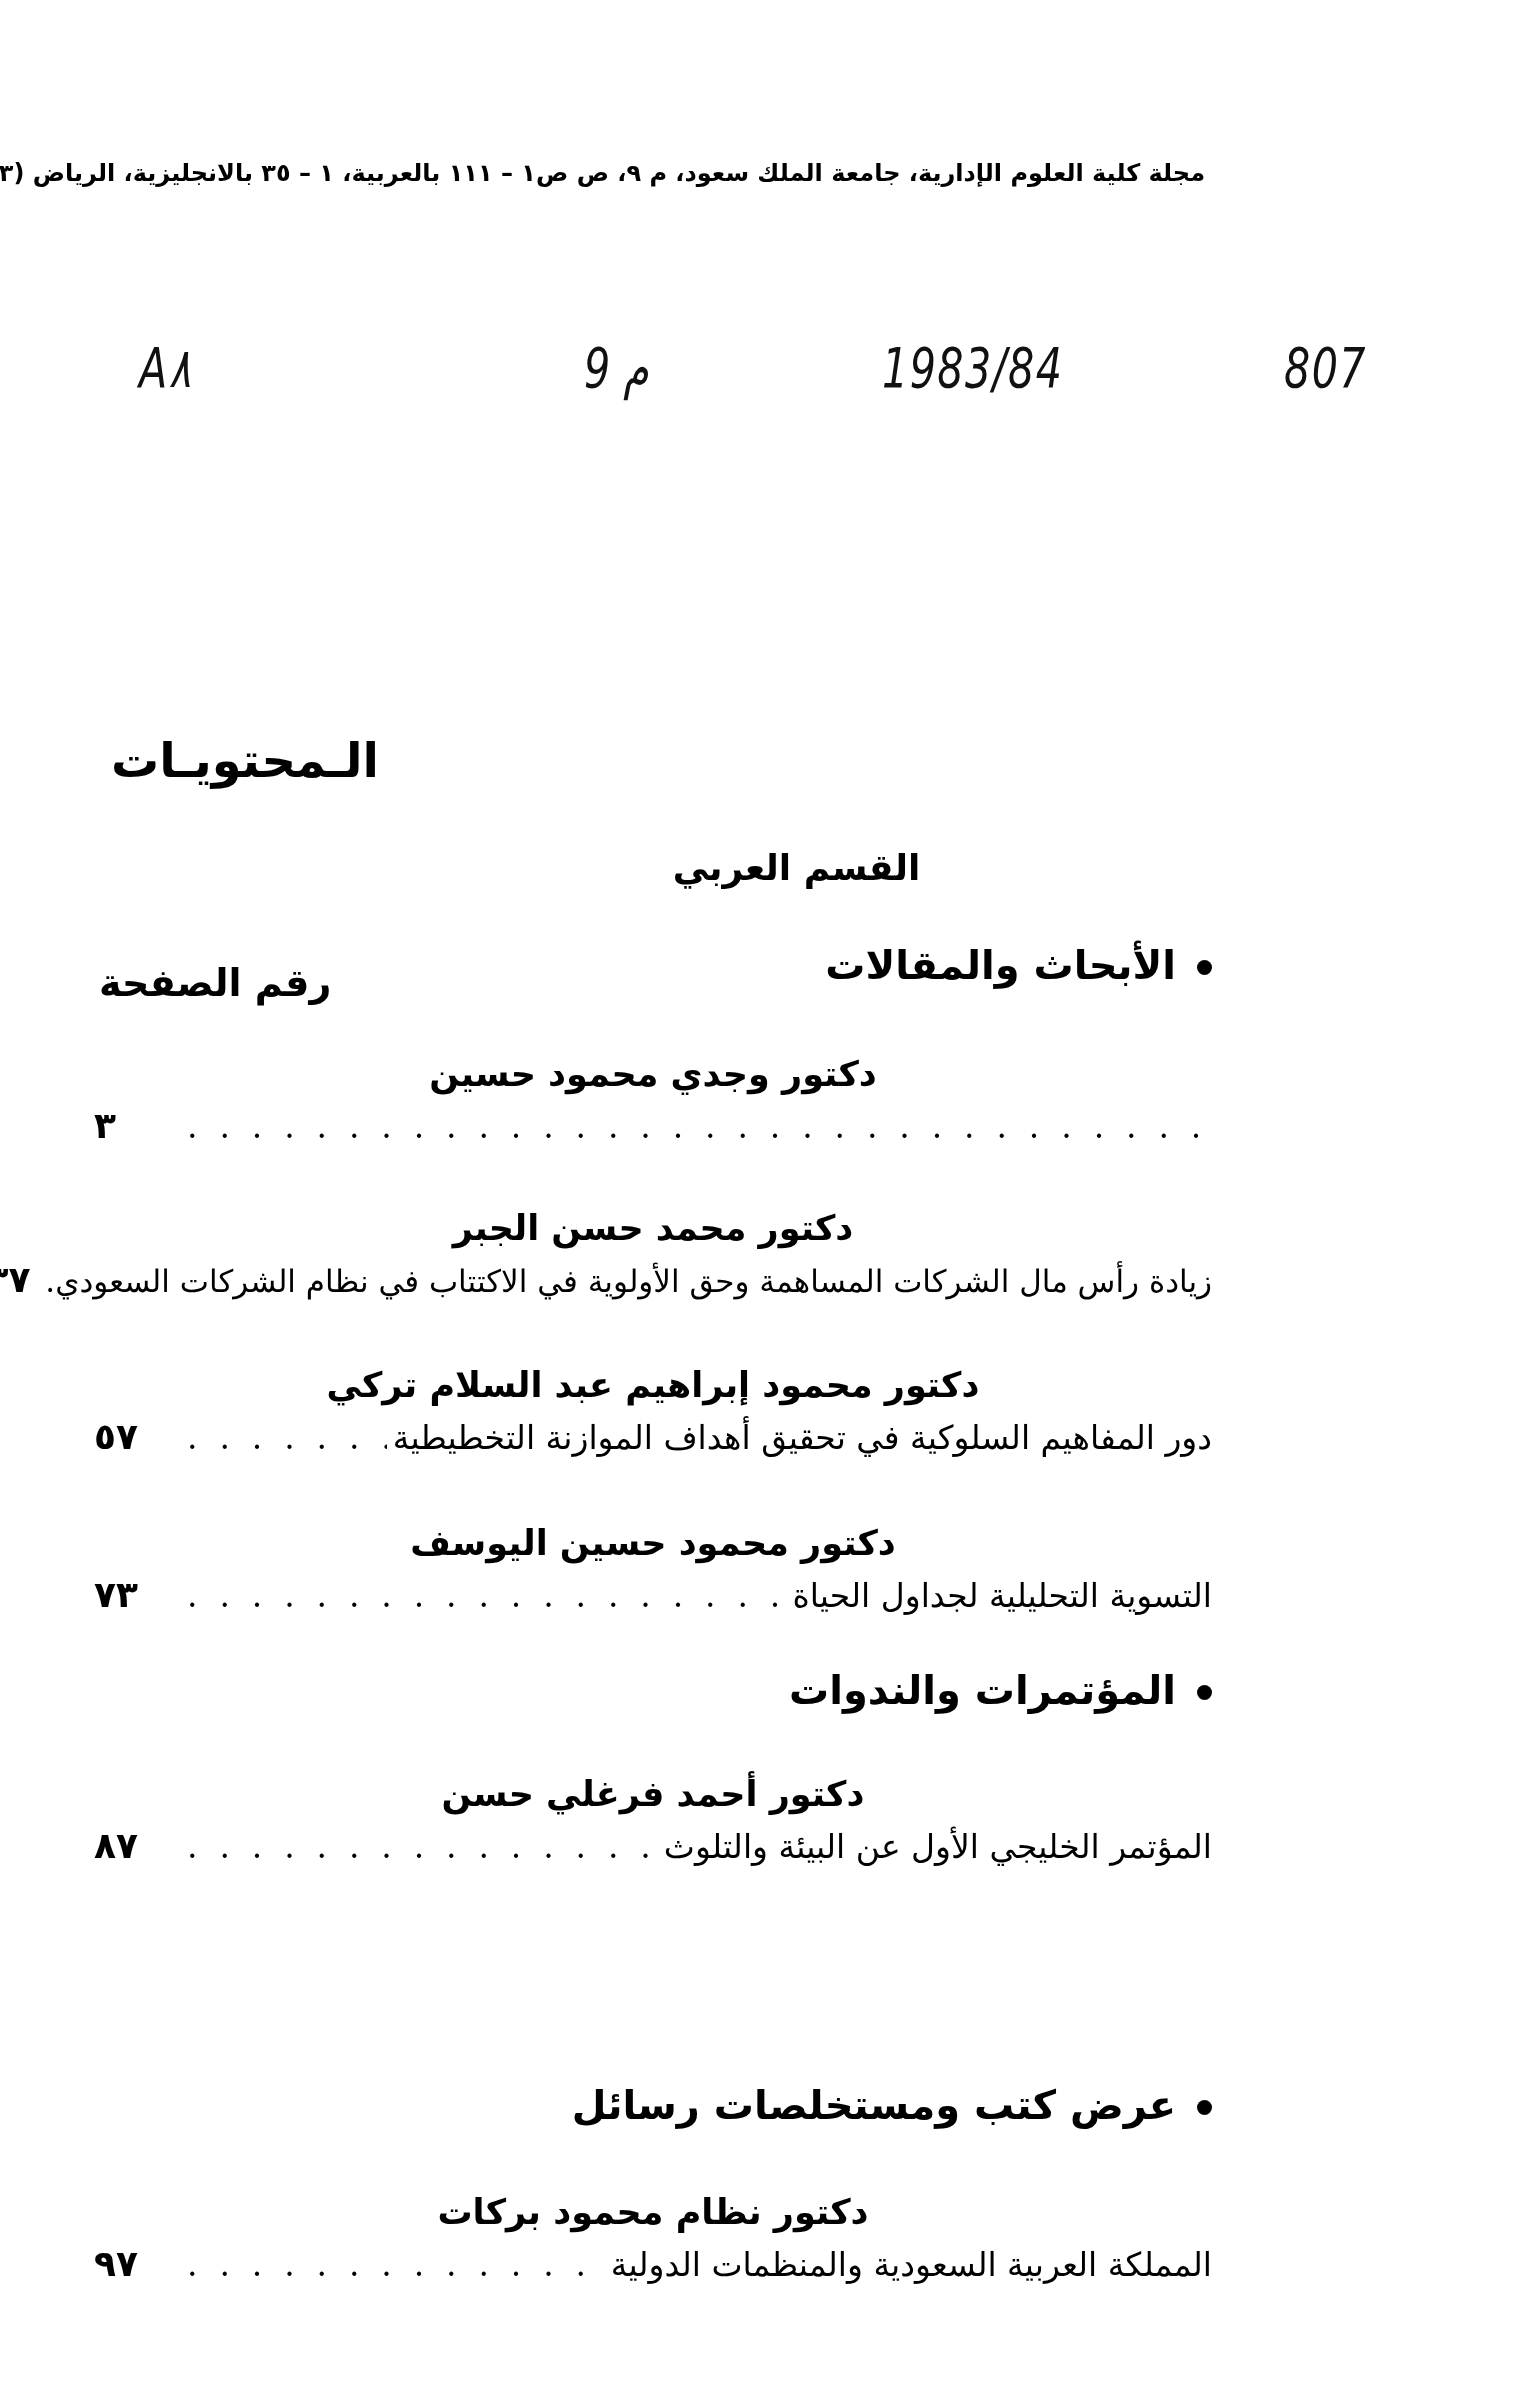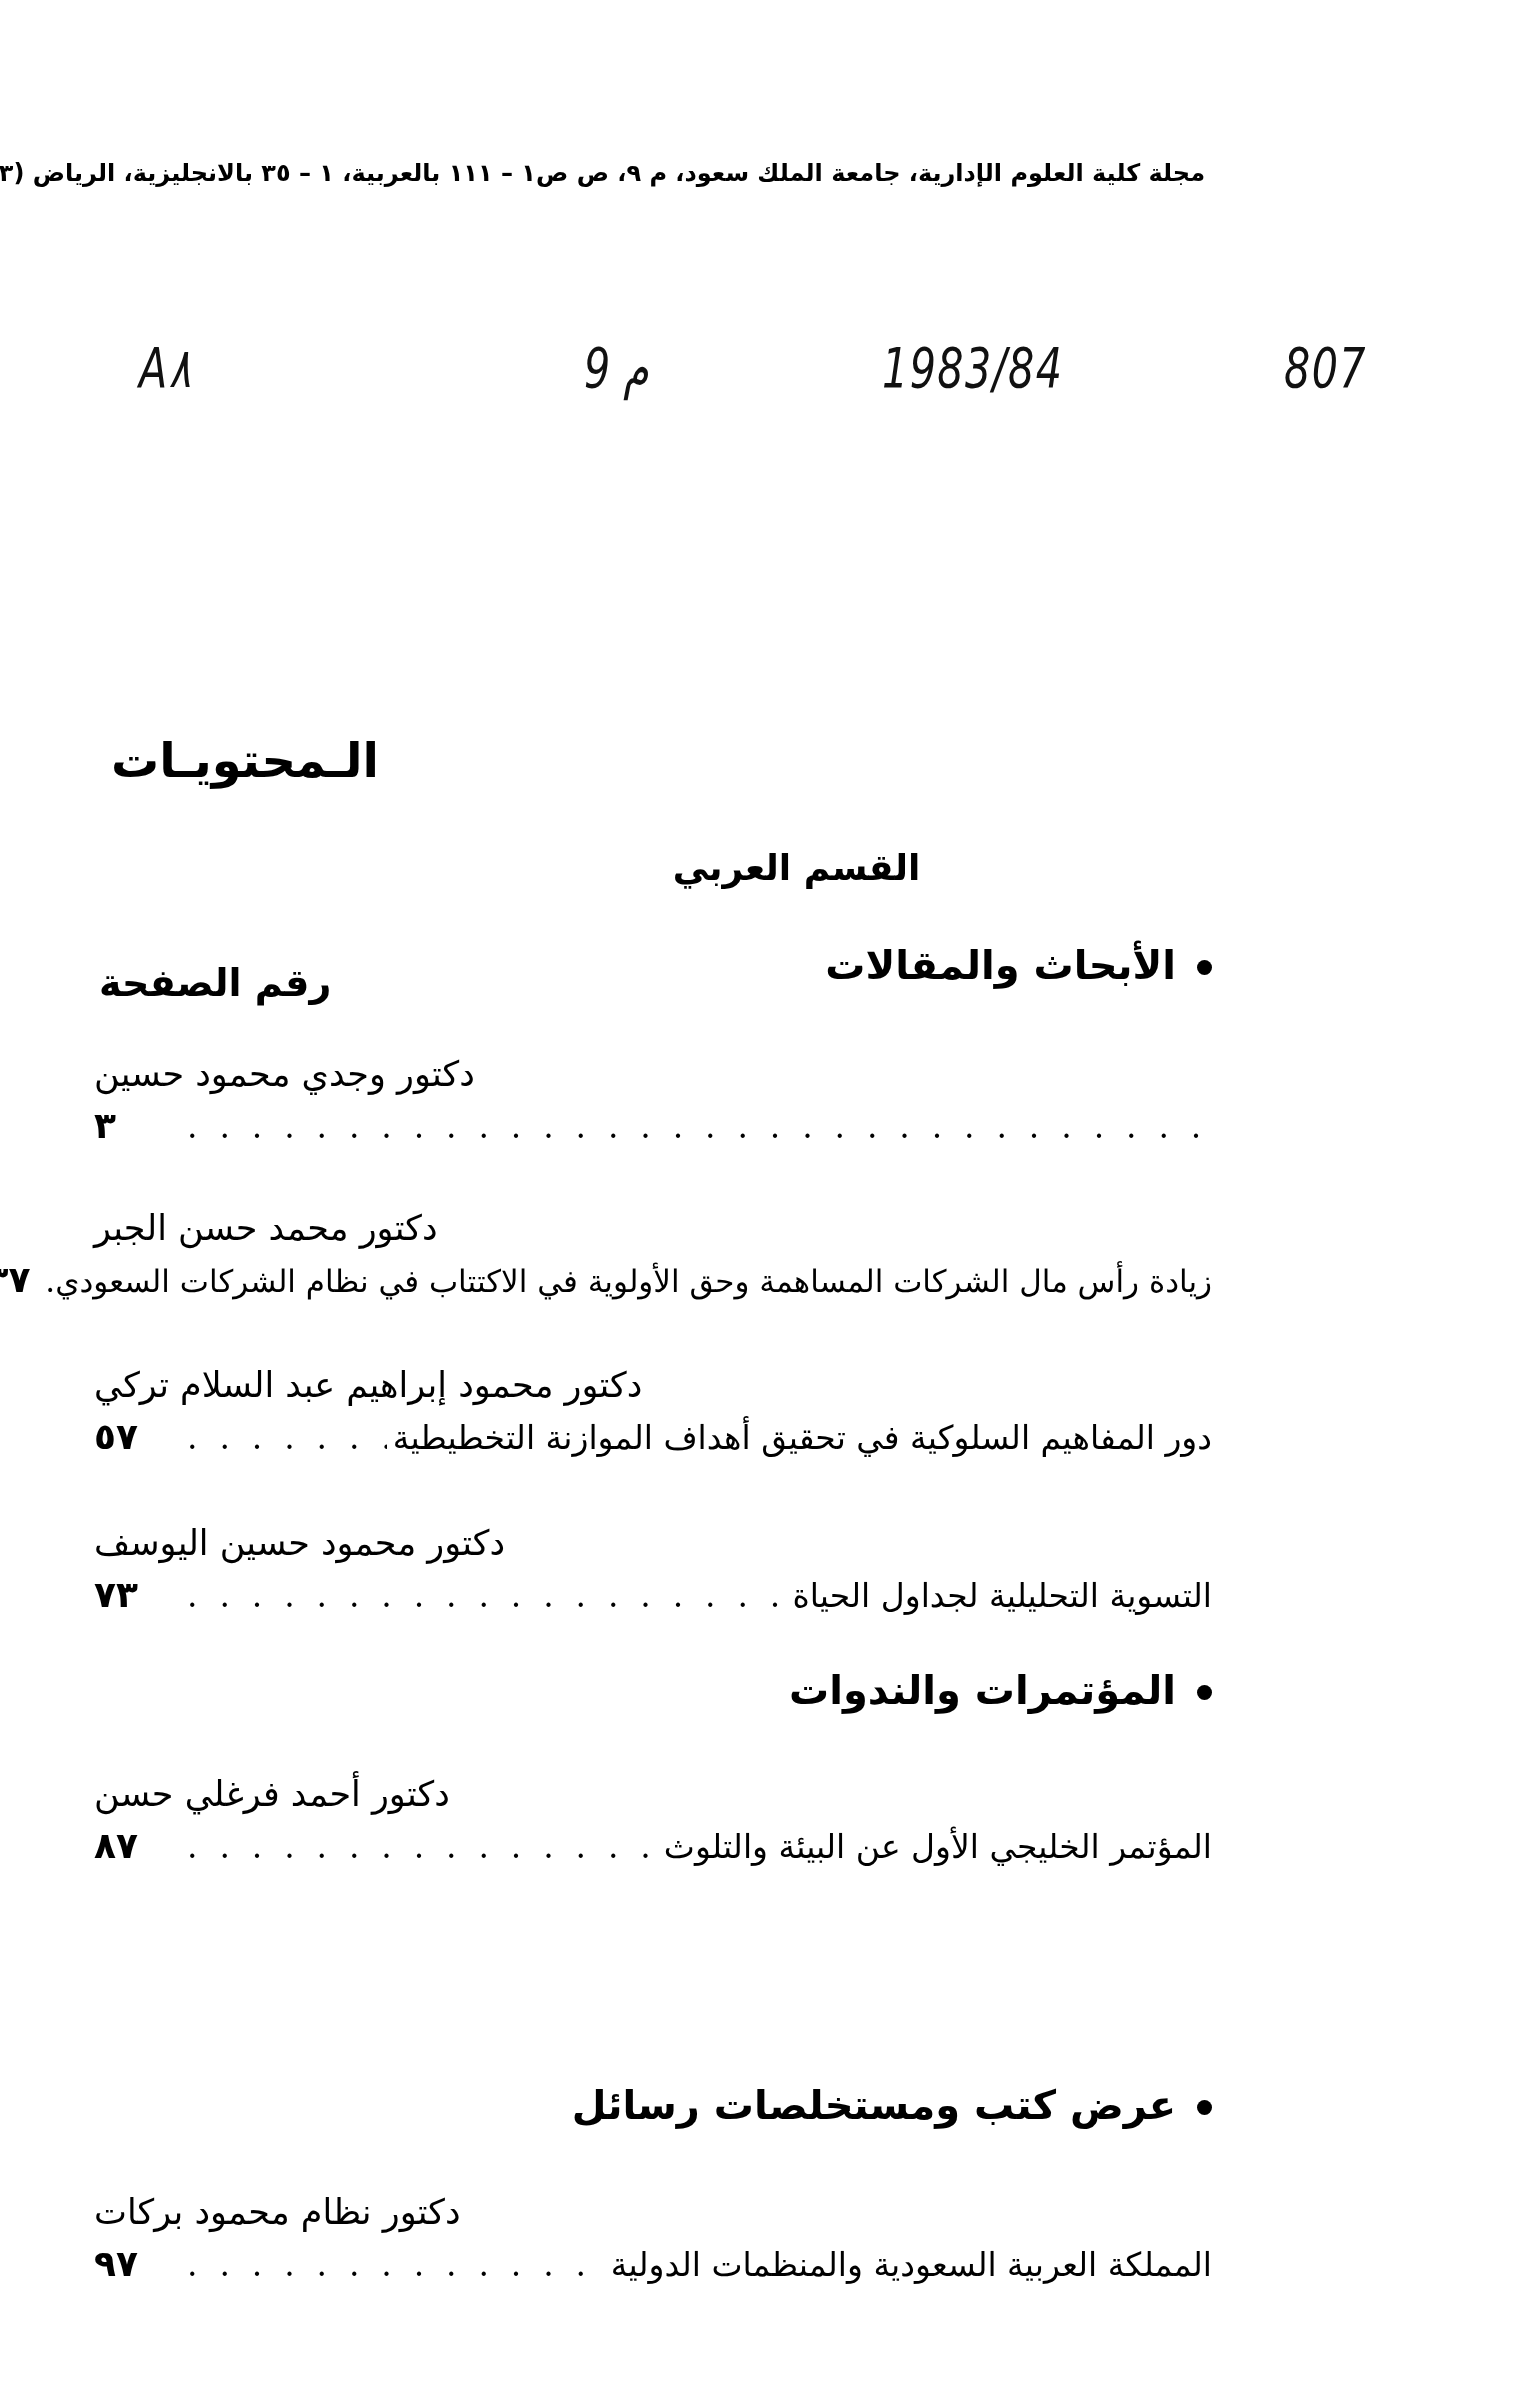--- a/index.html
+++ b/index.html
@@ -104,23 +104,23 @@
       margin-top: 5.7px;
     }
     .entry {
       position: absolute;
       left: 78px;
       right: 59px;
       direction: rtl;
     }
     .author {
       font-family: "DejaVu Sans", sans-serif;
-      font-weight: normal;
+      font-weight: bold;
       font-size: 35px;
-      text-align: left;
+      text-align: center;
       height: 49px;
       line-height: 49px;
       white-space: nowrap;
     }
     .title-line {
       display: flex;
       flex-direction: row;
       align-items: baseline;
       height: 53px;
       line-height: 53px;

